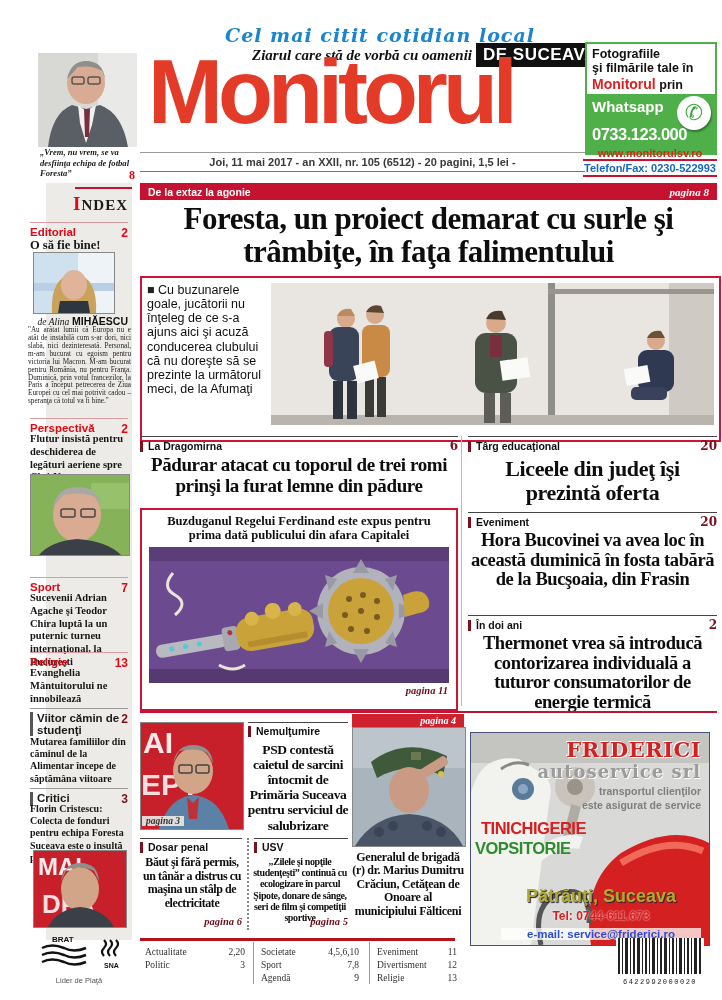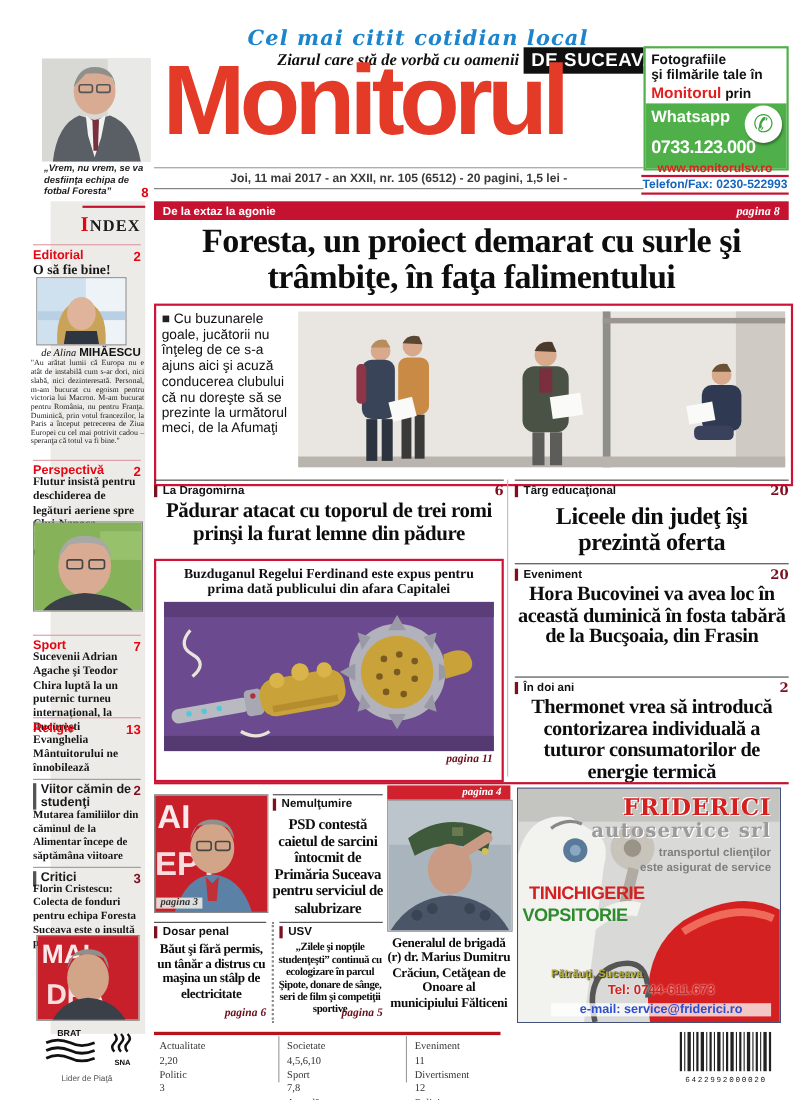--- a/index.html
+++ b/index.html
@@ -21,21 +21,21 @@
   .wa-bottom{background:#4fb04a;color:#fff;padding:4px 4px 3px 5px;position:relative;height:52px;}
   .wa-app{font-size:15px;font-weight:bold;}
   .wa-num{font-size:16.5px;font-weight:bold;letter-spacing:-.5px;margin-top:10px;}
   .wa-icon{position:absolute;right:4px;top:2px;width:34px;height:34px;background:#fff;border-radius:50%;
      box-shadow:1px 2px 2px rgba(0,0,0,.35);text-align:center;line-height:34px;color:#3da23b;font-size:22px;}
   .website{color:#e02020;font-weight:bold;font-size:11px;text-align:center;}
   .phonefax{color:#1566c0;font-weight:bold;font-size:11px;text-align:center;
      border-top:2px solid #c51230;border-bottom:2px solid #c51230;padding:1px 0;}
   .dateline{border-top:1px solid #9a9a9a;border-bottom:1.5px solid #777;font-size:11px;font-weight:bold;
      color:#3a3a3a;text-align:center;padding-top:3px;height:15px;}
-  .mayor-quote{font-family:Liberation Sans, sans-serif;font-weight:bold;font-size:8.6px;line-height:1.25;
+  .mayor-quote{font-family:Liberation Serif, serif;font-weight:bold;font-size:8.6px;line-height:1.25;
      color:#1a1a1a;font-style:italic;}
   .mayor-quote .pg{color:#e30613;font-size:12px;float:right;font-style:normal;}
   
   .index-head{font-family:"Liberation Serif",serif;font-weight:bold;font-size:21px;letter-spacing:1px;
      color:#1a1a1a;text-align:right;font-variant:small-caps;}
   .index-head::first-letter{color:#e30613;font-size:19px;}
   .sb-label{display:flex;justify-content:space-between;align-items:flex-start;color:#e30613;
      font-weight:bold;font-size:11.5px;border-top:1px solid #dc9aa2;padding-top:3px;}
   .sb-label.dark{color:#e30613;border-top:1px solid #9a9a9a;}
   .sb-label .bar{width:3px;background:#555;align-self:stretch;margin-right:4px;}
@@ -65,34 +65,34 @@
   .mace-caption{font-family:"Liberation Serif",serif;font-weight:bold;font-size:12.5px;text-align:center;
      line-height:1.15;padding:4px 8px 2px 8px;color:#101010;}
   .pagelabel{font-family:"Liberation Serif",serif;font-style:italic;font-weight:bold;font-size:10.5px;color:#6b0f1a;}
   .photo-frame{border:1px solid #888;}
   .dotsep{border-left:2px dotted #888;}
   .pg4-label{background:#d0222e;color:#fff;font-family:"Liberation Serif",serif;font-style:italic;
      font-weight:bold;font-size:10px;padding:1px 8px;text-align:right;}
   .photo3-label{position:absolute;left:2px;bottom:2px;background:rgba(235,233,228,.9);color:#333;
      font-family:"Liberation Serif",serif;font-style:italic;font-weight:bold;font-size:9.5px;padding:0 4px;}
   
-  .ad{border:1px solid #44517a;background:#d9d9d7;overflow:hidden;}
+  .ad{border:1px solid #44517a;background:#d9d9d7;overflow:hidden;margin-top:16px;}
   .ad-brand{font-family:"DejaVu Serif",serif;font-weight:bold;font-size:21px;color:#d42020;text-align:right;
      letter-spacing:.5px;text-shadow:1px 1px 0 #fff,-1px -1px 0 #fff;}
   .ad-sub{font-family:"DejaVu Serif",serif;font-weight:bold;font-size:18px;color:#9b9b9b;text-align:right;
      letter-spacing:1px;text-shadow:1px 1px 0 #fff;}
   .ad-note{font-size:10.5px;font-weight:bold;color:#7e7e7e;text-align:right;line-height:1.3;}
   .ad-s1{font-size:16.5px;font-weight:bold;color:#d42020;letter-spacing:-.5px;}
   .ad-s2{font-size:16.5px;font-weight:bold;color:#2e8b2e;letter-spacing:-.5px;}
-  .ad-loc{font-size:10px;font-weight:bold;color:#b0aa30;text-align:left;text-shadow:1px 1px 1px #223;}
+  .ad-loc{font-size:18px;font-weight:bold;color:#b0aa30;text-align:center;text-shadow:1px 1px 1px #223;}
   .ad-tel{font-size:12px;font-weight:bold;color:#d42020;text-align:center;text-shadow:0 0 2px #fff;}
   .ad-mail{font-size:11.5px;font-weight:bold;color:#2a4fd0;text-align:center;background:rgba(255,255,255,.75);}
   
   .foot-col{font-family:"Liberation Serif",serif;font-size:9.5px;color:#333;}
-  .foot-row{display:flex;justify-content:space-between;line-height:1.35;flex-direction:column;}
+  .foot-row{display:flex;justify-content:space-between;line-height:1.35;}
   .vsep{width:1px;background:#999;}
   .curs-title{font-family:"Liberation Serif",serif;font-weight:bold;font-variant:small-caps;font-size:12px;
      text-align:center;color:#111;}
   .curs-row{display:flex;align-items:center;font-family:"Liberation Serif",serif;font-size:10px;color:#222;
      line-height:1.5;}
   .curs-name{width:44px;font-variant:small-caps;font-weight:bold;font-size:11px;}
   .arrow{color:#c51230;font-size:9px;width:16px;font-weight:bold;}
   .barcode-digits{font-family:"Liberation Mono",monospace;font-size:7px;letter-spacing:1.5px;color:#222;
      text-align:center;}
   .redline{background:#c51230;}

